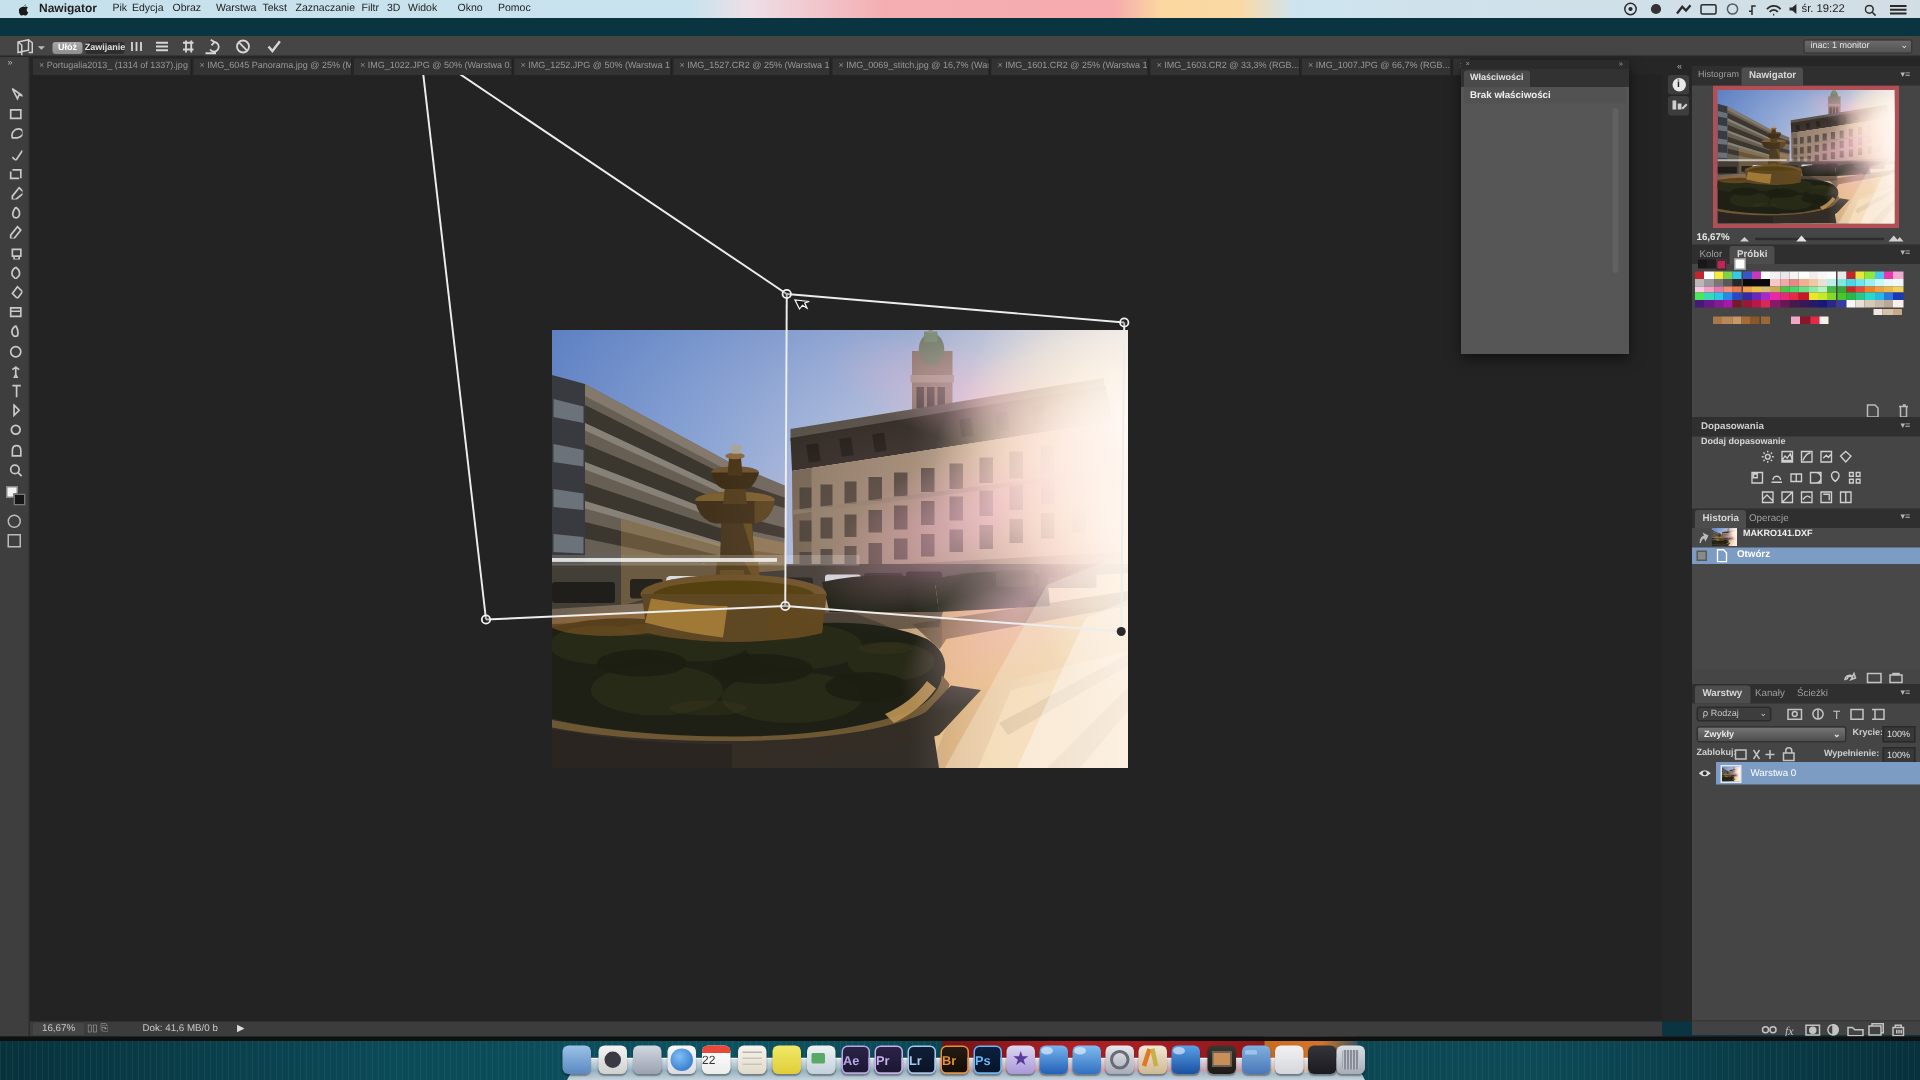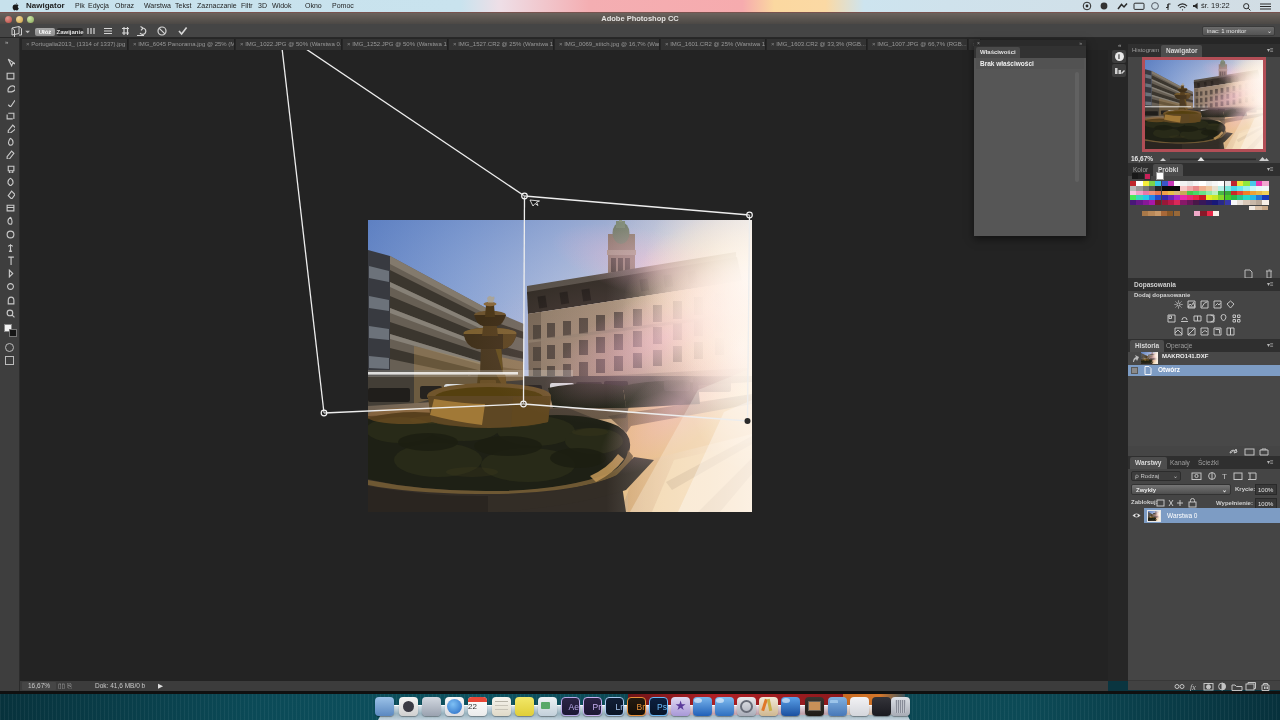--- a/index.html
+++ b/index.html
@@ -34,21 +34,21 @@
 
 #props{left:974px;top:40px;width:112px;height:196px;background:#565656;box-shadow:0 3px 8px rgba(0,0,0,.5)}
 
 #desk{left:0;top:691px;width:1280px;height:29px;background:linear-gradient(90deg,#07323c 0%,#0b4a57 20%,#0d5260 40%,#0a4450 52%,#0c4a56 80%,#07313c 100%)}
 #desk:before{content:"";position:absolute;left:0;top:0;width:1280px;height:29px;background:repeating-linear-gradient(90deg,rgba(255,255,255,.05) 0 1px,transparent 1px 4px)}
 #deskedge{position:absolute;left:0;top:0;width:1280px;height:2.5px;background:#101010;z-index:3}
 #deskred{position:absolute;left:628px;top:0;width:215px;height:24px;background:linear-gradient(90deg,#6e1418,#b02025 40%,#9c1c20 75%,#8c181c)}
 #deskor{position:absolute;left:843px;top:0;width:62px;height:24px;background:linear-gradient(90deg,#c86a20,#d4762a 60%,#3a5560)}
 #shelf{position:absolute;left:378px;top:14px;width:532px;height:15px;background:linear-gradient(rgba(238,242,250,.9),rgba(208,218,230,.7) 55%,rgba(228,234,244,.85));border-top:1px solid rgba(255,255,255,.95);clip-path:polygon(1.5% 0,98.5% 0,100% 100%,0 100%)}
 .dicon{position:absolute;top:697px;width:19px;height:19px;border-radius:4px;box-shadow:0 1px 1px rgba(0,0,0,.35)}
-.dtxt{color:#fff;font-weight:normal;font-size:9px;line-height:19px;text-align:right}
+.dtxt{color:#fff;font-weight:bold;font-size:9px;line-height:19px;text-align:left}
 </style></head>
 <body>
 <div id="stage">
 
 <svg width="0" height="0" style="position:absolute">
 <defs>
 <linearGradient id="sky" x1="0" y1="0" x2="1" y2="0">
   <stop offset="0" stop-color="#6787c5"></stop>
           <stop offset=".25" stop-color="#8fa7d5"></stop>
   <stop offset=".5" stop-color="#b9c3de"></stop>
@@ -404,26 +404,20 @@
           <path d="M5.2 5.2 l2.2 2.2"></path>
         </g>
       </svg>
   <svg class="mi" style="left:1260px;top:2.5px" width="12" height="7" viewBox="0 0 12 7">
         <g stroke="#2a2a2a" stroke-width="1.2">
           <path d="M0 1h11M0 3.5h11M0 6h11"></path>
         </g>
       </svg>
 </div>
 
-<div class="abs" id="titlebar">
-  <div class="t">Adobe Photoshop CC</div>
-  <div class="tl" style="left:5px;background:radial-gradient(circle at 35% 30%,#e09890,#b9453c)"></div>
-  <div class="tl" style="left:16px;background:radial-gradient(circle at 35% 30%,#f0d9a0,#cfa23f)"></div>
-  <div class="tl" style="left:27px;background:radial-gradient(circle at 35% 30%,#cde6a8,#89a858)"></div>
-</div>
 
 <div class="abs" id="optbar">
   <svg class="abs" style="left:10px;top:2px" width="380" height="11" viewBox="0 0 380 11">
     <g fill="none" stroke="#cfcfcf" stroke-width="1">
       <path d="M2 2 l7-1.5 v7 l-7 1.5 z M2 2 l2.5 2 v7 M9 .5 l2.5 2 v6.5 l-2.5 0"></path>
       <path d="M16 5 l3 3 3-3" fill="#bbb" stroke="none" transform="scale(.8) translate(3,1)"></path>
     </g>
   </svg>
   <div class="abs" style="left:35px;top:3.5px;width:20px;height:8px;background:linear-gradient(#a8a8a8,#8e8e8e);border-radius:2px;color:#fff;font-size:6px;font-weight:bold;text-align:center;line-height:8px">Ułóż</div>
   <div class="abs" style="left:56.5px;top:3.5px;width:26px;height:8px;background:#2d2d2d;border-radius:2px;color:#e0e0e0;font-size:6px;font-weight:bold;text-align:center;line-height:8px">Zawijanie</div>

